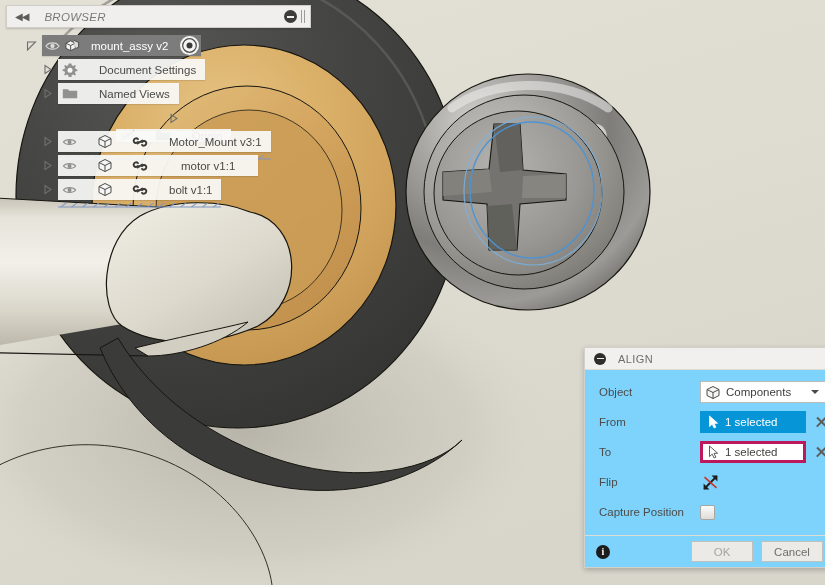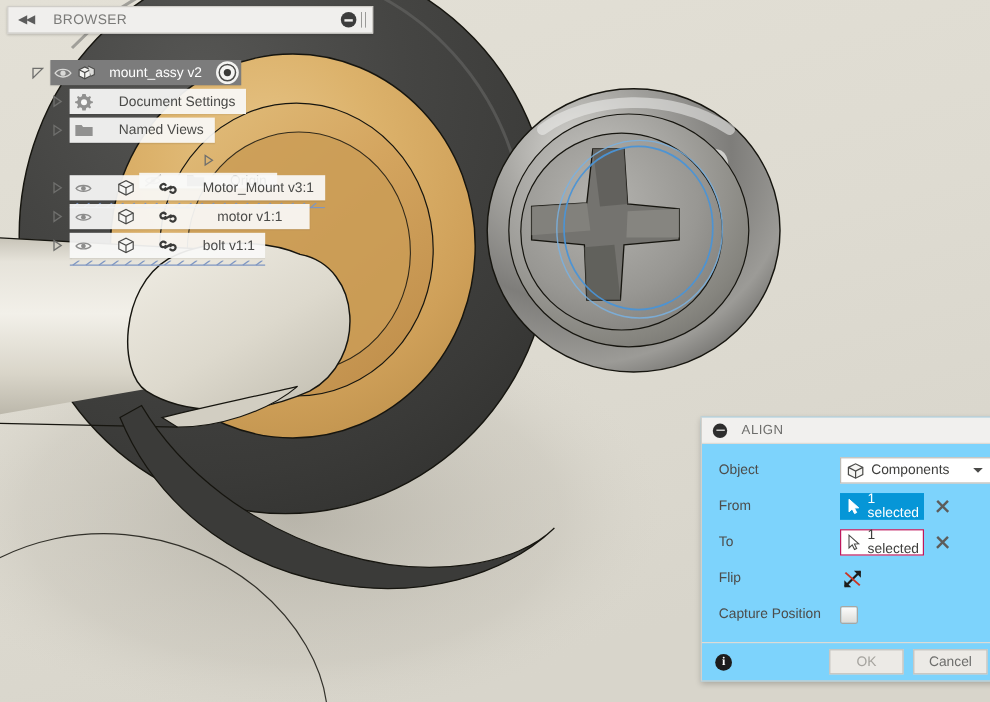--- a/index.html
+++ b/index.html
@@ -33,21 +33,21 @@
     padding: 0 4px 0 6px;
     box-shadow: 0 1px 2px rgba(0,0,0,.18);
   }
   .bh-collapse {
     color: #5c5c5c; font-size: 10px; letter-spacing: -1px;
     line-height: 1; cursor: pointer; user-select: none;
     padding: 0 2px;
   }
   .bh-title {
     color: #7a7a78; font-size: 11.5px;
-    margin-left: 14px; letter-spacing: .3px;
+    margin-left: 14px; letter-spacing: .3px; font-style: italic;
   }
   .bh-spacer { flex: 1; }
   .bh-minus {
     width: 13px; height: 13px; border-radius: 50%;
     background: #3c3c3c; position: relative; cursor: pointer;
     margin-right: 3px;
   }
   .bh-minus::after {
     content: ""; position: absolute; left: 3px; top: 6px;
     width: 7px; height: 1.6px; background: #f0efed;
@@ -57,21 +57,21 @@
     background:
       linear-gradient(to right,
         transparent 0px, transparent 1px,
         #9a9a98 1px, #9a9a98 2px,
         transparent 2px, transparent 4px,
         #9a9a98 4px, #9a9a98 5px,
         transparent 5px);
   }
 
   
-  .tree { margin-top: 22px; position: relative; }
+  .tree { margin-top: 7px; position: relative; }
   .tree-row {
     display: flex; align-items: center;
     height: 21px; margin-bottom: 3px;
     position: relative;
   }
   .twisty {
     width: 22px; flex: 0 0 22px;
     display: flex; align-items: center; justify-content: center;
     cursor: pointer;
   }
@@ -146,22 +146,22 @@
     padding: 0 5px 0 4px; gap: 5px;
     cursor: pointer;
   }
   .combo-text { flex: 1; color: #3e3e3c; font-size: 11.5px; }
   .caret { width: 0; height: 0;
     border-left: 4px solid transparent; border-right: 4px solid transparent;
     border-top: 4.5px solid #4a4a48; margin-right: 1px; }
 
   .selbox {
     display: flex; align-items: center; gap: 5px;
-    width: 70px; height: 22px;
-    border: 1px solid #be185d; background: #fff;
+    width: 106px; height: 22px;
+    border: 3px solid #be185d; background: #fff;
     padding: 0 6px 0 5px; cursor: pointer;
   }
   .selbox.active { background: #0696d7; border-color: #0696d7; }
   .selbox-text { font-size: 11.5px; color: #3e3e3c; }
   .selbox.active .selbox-text { color: #fff; }
 
   .clearx {
     width: 15px; height: 15px; cursor: pointer;
     position: relative; flex: 0 0 15px;
   }

